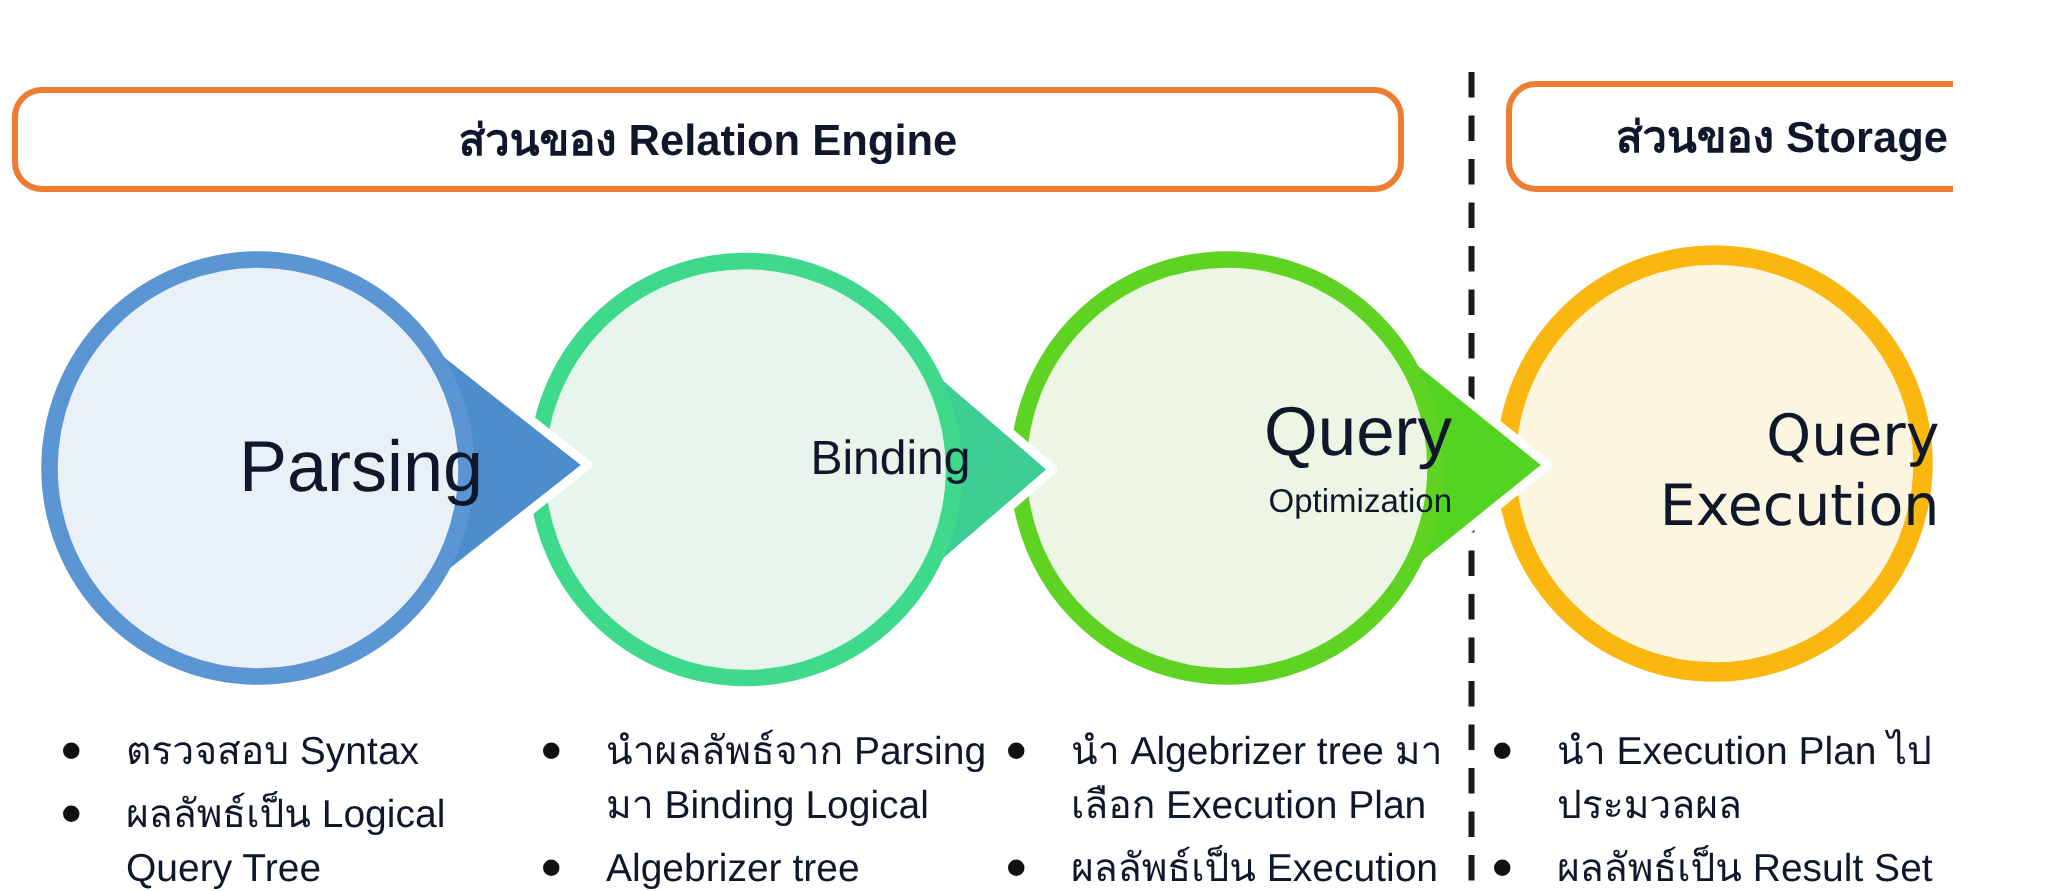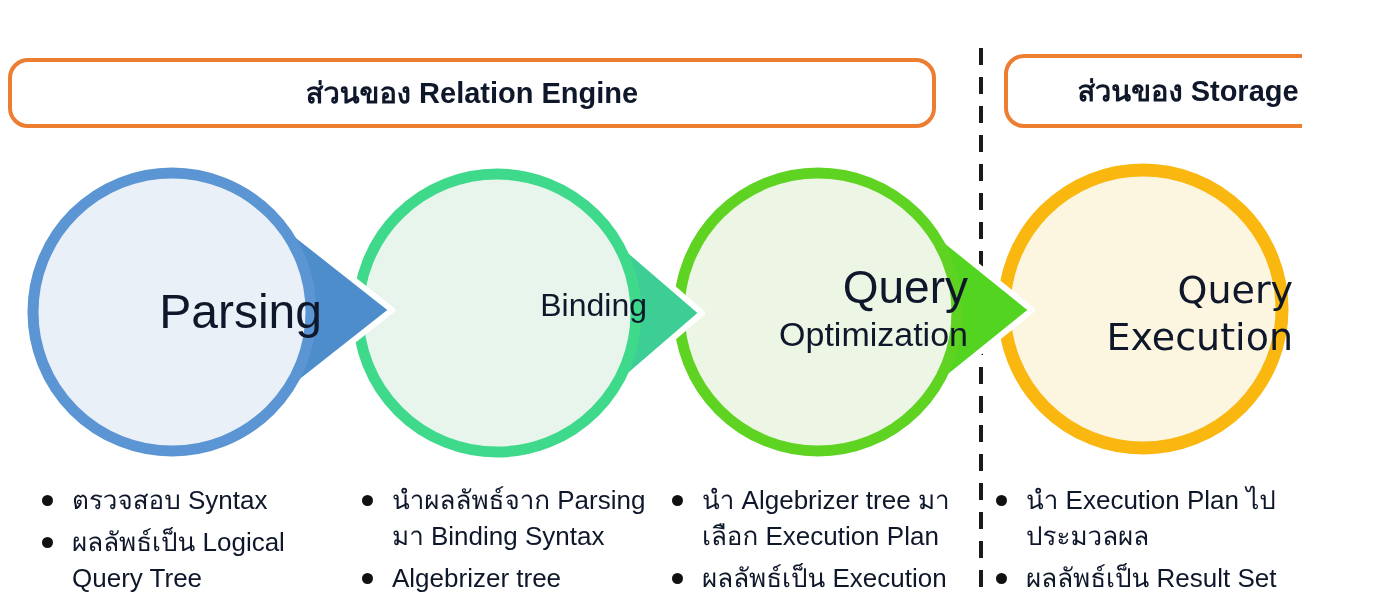--- a/index.html
+++ b/index.html
@@ -33,37 +33,37 @@
   .stage-title {
     position: absolute;
     text-align: right;
     font-weight: normal;
     line-height: 1.1;
   }
   .t1 { left: 22px;  top: 238px; width: 300px; font-size: 48px; }
   .t2 { left: 347px; top: 240px; width: 300px; font-size: 32px; }
   .t3 { left: 668px; top: 212px; width: 300px; }
   .t3 .big   { display: block; font-size: 46px; line-height: 54px; }
-  .t3 .small { display: block; font-size: 34px; line-height: 40px; }
+  .t3 .small { display: block; font-size: 22px; line-height: 40px; }
   .t4 { left: 993px; top: 219px; width: 300px; font-size: 38px;
         font-family: "DejaVu Sans", sans-serif; }
   .t4 .big { display: block; line-height: 47px; }
 
   .bullets {
     position: absolute;
     margin: 0; padding: 0;
     list-style: none;
     font-size: 26px;
     line-height: 36px;
   }
   .b1 { left: 42px;   top: 434px; }
   .b2 { left: 362px;  top: 434px; }
   .b3 { left: 672px;  top: 434px; }
   .b4 { left: 996px;  top: 434px; }
-  .bullets li { display: flex; gap: 19px; margin: 0 0 6px 0; }
+  .bullets li { display: flex; gap: 31px; margin: 0 0 6px 0; }
   .dot {
     flex: none;
     width: 11px; height: 11px;
     border-radius: 50%;
     background: #111111;
     margin-top: 13px;
   }
   .ln { display: block; white-space: nowrap; }
 </style>
 </head>
@@ -133,21 +133,21 @@
         <span class="ln">Query Tree</span>
       </span>
     </li>
   </ul>
 
   <ul class="bullets b2">
     <li>
       <span class="dot"></span>
       <span class="txt">
         <span class="ln">นำผลลัพธ์จาก Parsing</span>
-        <span class="ln">มา Binding Syntax</span>
+        <span class="ln">มา Binding Logical</span>
       </span>
     </li>
     <li>
       <span class="dot"></span>
       <span class="txt">
         <span class="ln">Algebrizer tree</span>
       </span>
     </li>
   </ul>
 

